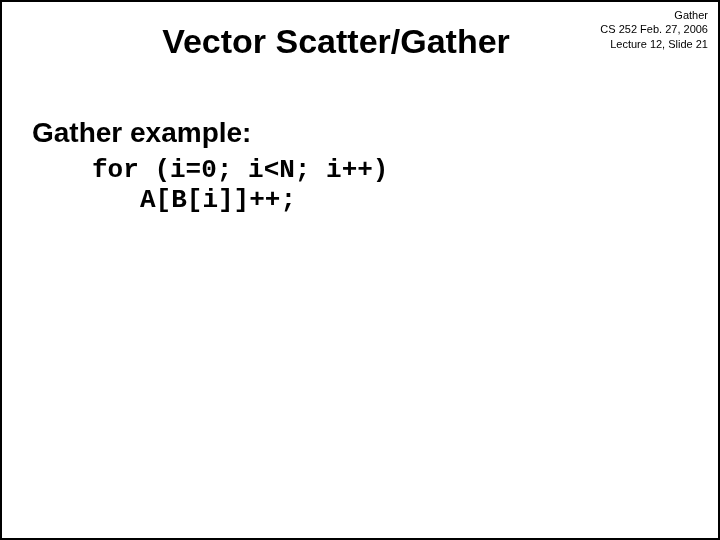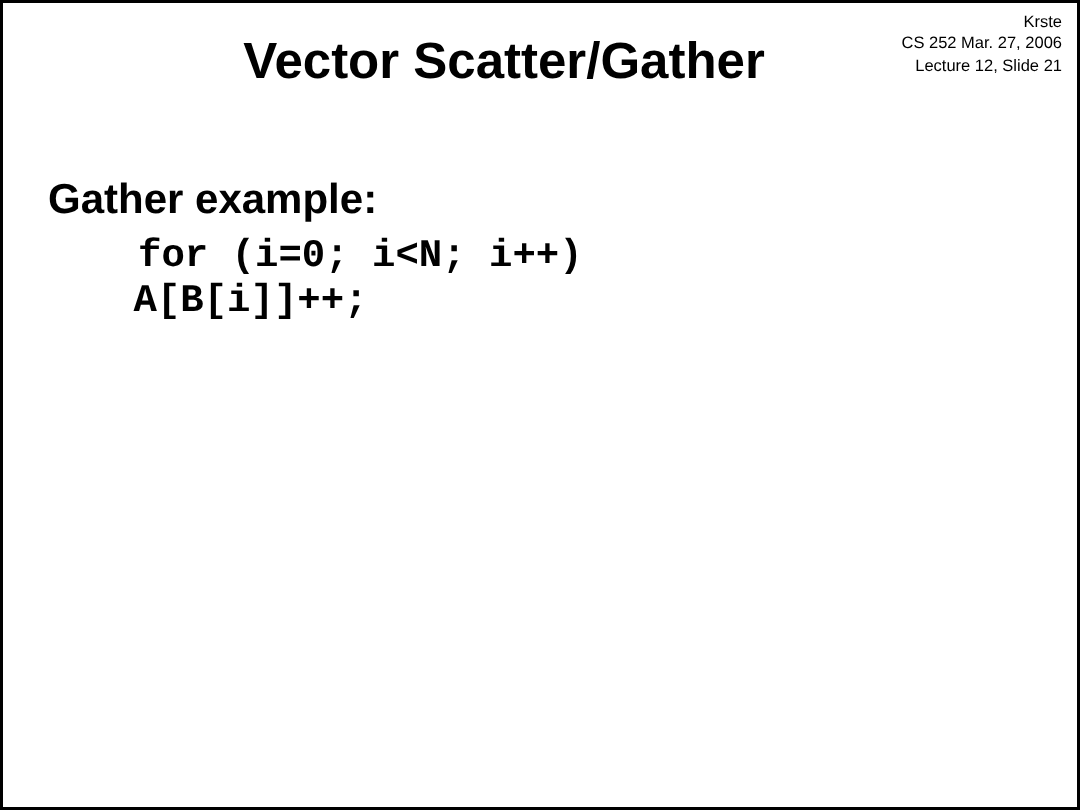--- a/index.html
+++ b/index.html
@@ -45,28 +45,28 @@
     margin-bottom: 6px;
   }
   .code-line {
     font-family: "Courier New", Courier, monospace;
     font-size: 26px;
     font-weight: bold;
     color: #000;
     white-space: pre;
   }
   .code-line.indent1 { margin-left: 60px; }
-  .code-line.indent2 { margin-left: 57px; }
+  .code-line.indent2 { margin-left: 108px; }
 </style>
 </head>
 <body>
 
 <div class="header-meta">
-  <div>Krste</div>
-  <div>CS 252 Mar. 27, 2006</div>
+  <div>Gather</div>
+  <div>CS 252 Feb. 27, 2006</div>
   <div>Lecture 12, Slide 21</div>
 </div>
 
 <div class="slide-title">Vector Scatter/Gather</div>
 
 <div class="content">
   <div class="subtitle">Gather example:</div>
   <div class="code-line indent1">for (i=0; i&lt;N; i++)</div>
   <div class="code-line indent2">A[B[i]]++;</div>
 </div>

